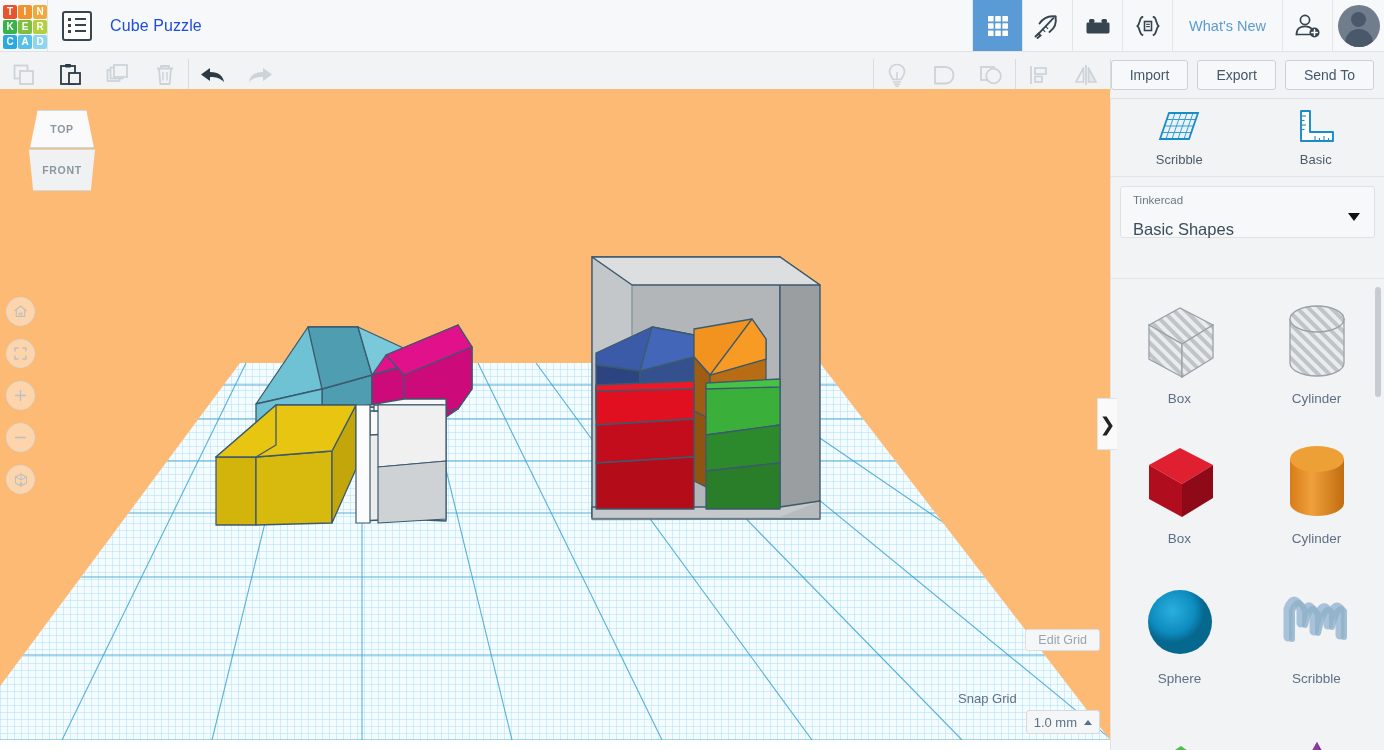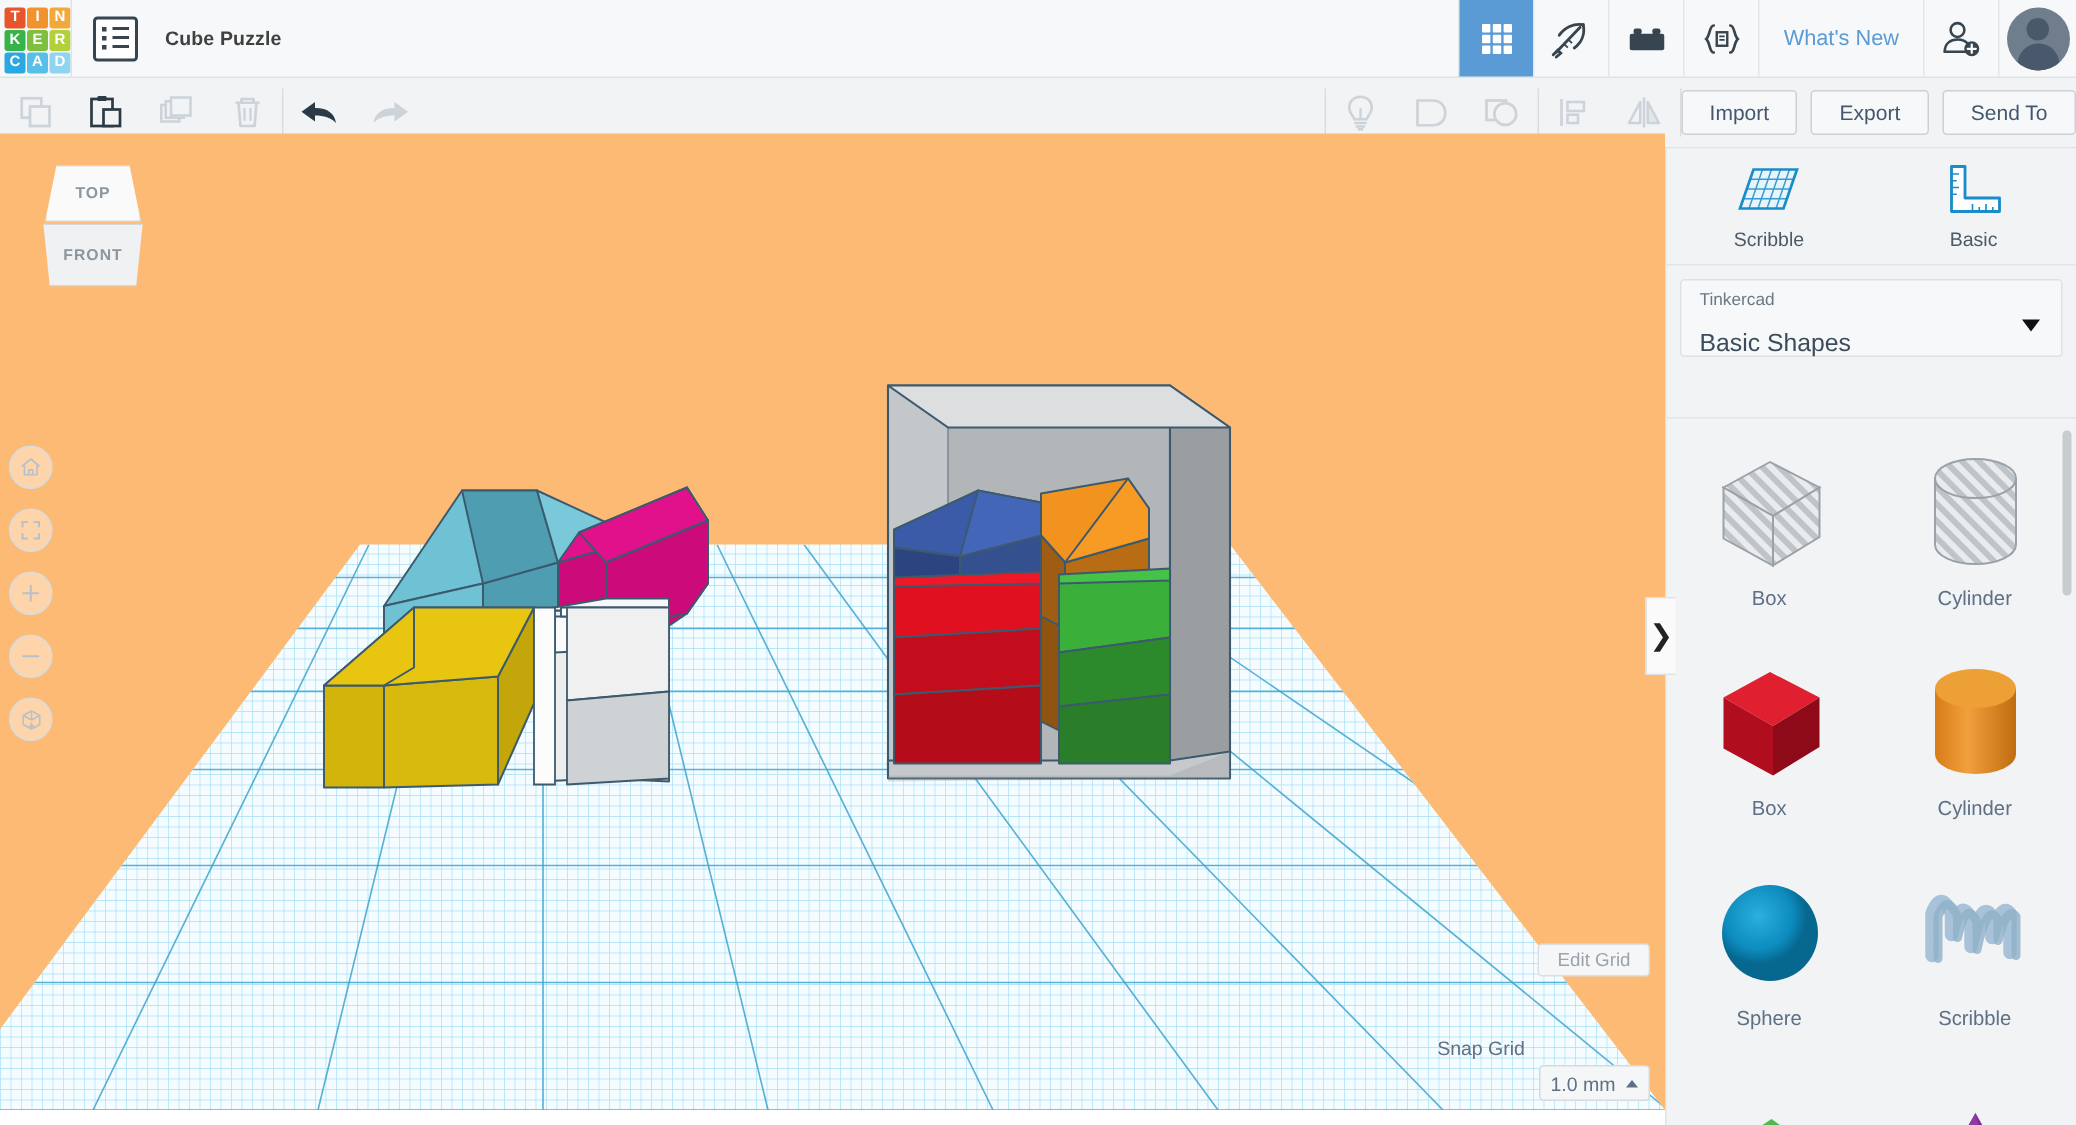--- a/index.html
+++ b/index.html
@@ -22,22 +22,22 @@
           gap:1px; padding:2px; }
   .logo span { display:flex; align-items:center; justify-content:center;
     color:#fff; font-size:10px; font-weight:bold; border-radius:2px;
     font-family:"Liberation Sans", sans-serif; line-height:1; }
   .tb-sep { width:1px; background:#e0e3e6; margin:0; }
   .docicon { width:30px; height:30px; margin:11px 0 0 14px;
     border:2px solid #36454f; border-radius:3px; position:relative; background:#fff; }
   .docicon i { position:absolute; display:block; background:#36454f; }
   .doc-d { width:3px; height:3px; left:4px; }
   .doc-l { height:2px; right:4px; left:11px; }
-  .title { margin-left:18px; align-self:center; font-size:13px; color:#404040;
-    font-weight:bold; letter-spacing:.1px; }
+  .title { margin-left:18px; align-self:center; font-size:16px; color:#1d4ed8;
+    font-weight:normal; letter-spacing:.1px; }
 
   .topright { margin-left:auto; display:flex; align-items:stretch; }
   .tr-btn { width:50px; display:flex; align-items:center; justify-content:center;
     border-left:1px solid #e3e6e9; cursor:pointer; }
   .tr-btn.active { background:#5b9bd5; }
   .whatsnew { display:flex; align-items:center; padding:0 16px;
     border-left:1px solid #e3e6e9; color:#5b9bd5; font-size:14.5px; cursor:pointer; }
   .avatar { width:52px; display:flex; align-items:center; justify-content:center;
     border-left:1px solid #e3e6e9; }
   .avatar .ball { width:42px; height:42px; border-radius:50%;
@@ -56,21 +56,21 @@
   .t2grp { display:flex; align-items:center; }
   .t2btn { width:47px; height:46px; display:flex; align-items:center;
     justify-content:center; cursor:pointer; }
   .vsep { width:1px; background:#dadde0; margin:7px 0; }
   .spacer { flex:1; }
   .btn {
     height:30px; padding:0 18px; border:1px solid #ccd1d6; border-radius:3px;
     background:#f7f8f9; color:#44586d; font-size:14px; cursor:pointer;
     display:flex; align-items:center; font-family:"Liberation Sans", sans-serif;
   }
-  .btnrow { display:flex; align-items:center; gap:9px; }
+  .btnrow { display:flex; align-items:center; gap:9px; padding-right:10px; }
 
   
   .viewport { position:absolute; left:0; top:89px; width:1110px; height:651px;
     background:#fdba74; overflow:hidden; }
   .gridsvg { position:absolute; left:0; top:0; }
 
   
   .viewcube { position:absolute; left:22px; top:18px; width:80px; height:88px; }
   .vc-top {
     position:absolute; left:8px; top:3px; width:64px; height:38px;

